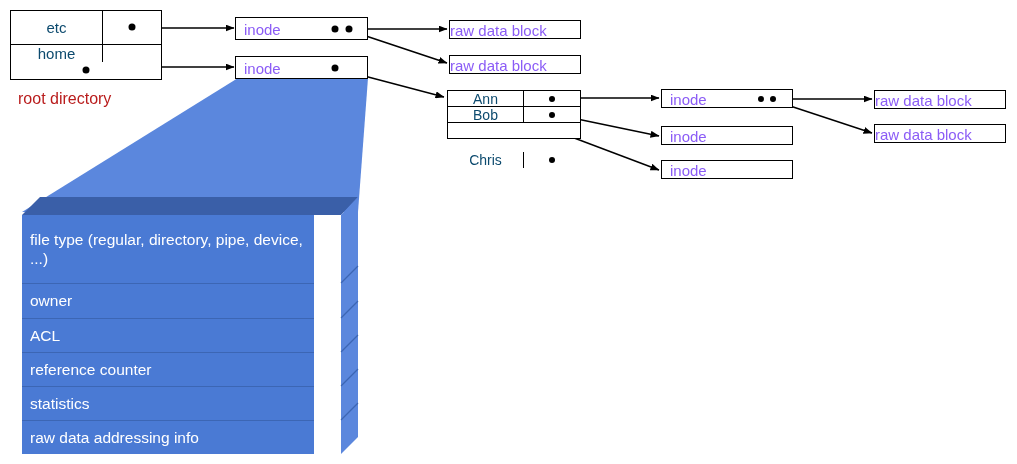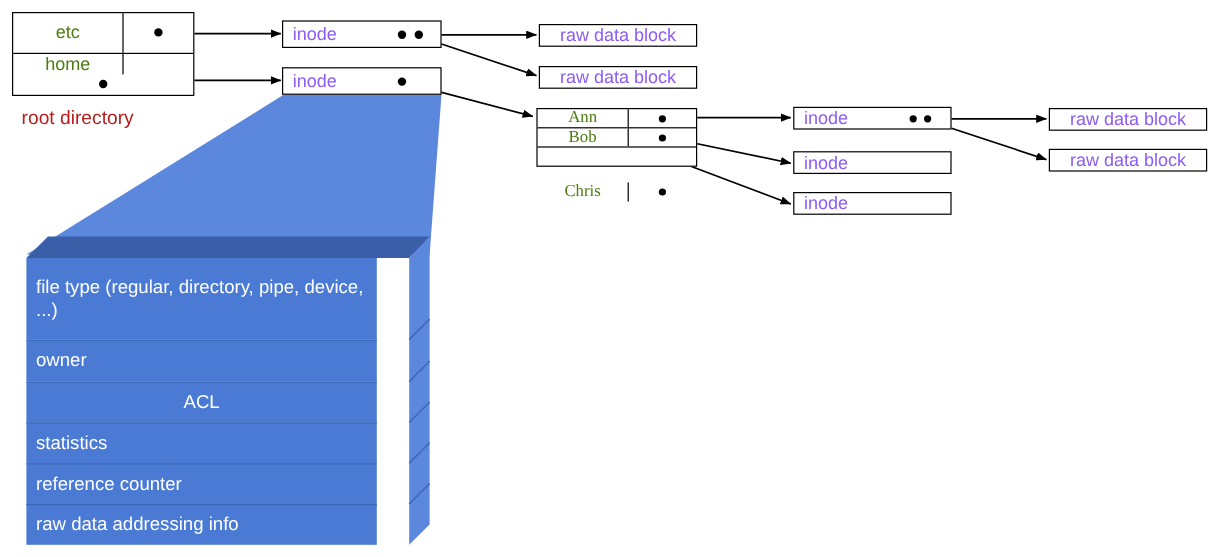--- a/index.html
+++ b/index.html
@@ -38,21 +38,20 @@
     color: #8b5cf6;
     line-height: 1;
     white-space: nowrap;
   }
   .box-label {
     position: absolute;
     left: 0;
     top: 50%;
     transform: translateY(-50%);
     width: 100%;
-    text-align: center;
   }
   .box-label.left {
     text-align: left;
     padding-left: 8px;
     box-sizing: border-box;
   }
 
   
   .dir-table {
     position: absolute;
@@ -67,21 +66,21 @@
     display: flex;
     border-bottom: 1.5px solid #000000;
   }
   .dir-row:last-child { border-bottom: none; }
   .dir-name {
     box-sizing: border-box;
     display: flex;
     align-items: center;
     justify-content: center;
     font-size: 15px;
-    color: #4d7c0f;
+    color: #0c4a6e;
     border-right: 1.5px solid #000000;
     white-space: nowrap;
   }
   .dir-ptr {
     box-sizing: border-box;
     position: relative;
     flex: 1 1 auto;
   }
 
   .dot {
@@ -147,28 +146,28 @@
     </g>
   </svg>
 
   <div id="inode-block">
     <div class="blk-row" style="height:68px;">
       <span class="blk-row-text">file type (regular, directory, pipe, device, ...)</span>
     </div>
     <div class="blk-row" style="height:35px;">
       <span class="blk-row-text">owner</span>
     </div>
-    <div class="blk-row" style="height:34px;justify-content:center;">
+    <div class="blk-row" style="height:34px;">
       <span class="blk-row-text">ACL</span>
     </div>
     <div class="blk-row" style="height:34px;">
+      <span class="blk-row-text">reference counter</span>
+    </div>
+    <div class="blk-row" style="height:34px;">
       <span class="blk-row-text">statistics</span>
-    </div>
-    <div class="blk-row" style="height:34px;">
-      <span class="blk-row-text">reference counter</span>
     </div>
     <div class="blk-row" style="height:34px;">
       <span class="blk-row-text">raw data addressing info</span>
     </div>
   </div>
 
   <svg id="svg-connectors" class="layer">
     <defs>
       <marker id="arrow" markerWidth="9" markerHeight="7" refX="8.5" refY="3.5" orient="auto" markerUnits="userSpaceOnUse">
         <polygon points="0 0, 9 3.5, 0 7" fill="#000000"></polygon>
@@ -225,21 +224,21 @@
     <span class="dot" style="left:99px; top:50%;"></span>
   </div>
 
   <div class="box" style="left:449px; top:20px; width:132px; height:19px;">
     <span class="box-label">raw data block</span>
   </div>
   <div class="box" style="left:449px; top:55px; width:132px; height:19px;">
     <span class="box-label">raw data block</span>
   </div>
 
-  <div class="dir-table" style="left:447px; top:90px; width:134px; height:49px;font-family:Liberation Serif, serif;">
+  <div class="dir-table" style="left:447px; top:90px; width:134px; height:49px;">
     <div class="dir-row" style="height:16px;">
       <div class="dir-name" style="width:76px; font-size:14px;">Ann</div>
       <div class="dir-ptr">
         <span class="dot" style="left:50%; top:50%; width:6px; height:6px;"></span>
       </div>
     </div>
     <div class="dir-row" style="height:16px;">
       <div class="dir-name" style="width:76px; font-size:14px;">Bob</div>
       <div class="dir-ptr">
         <span class="dot" style="left:50%; top:50%; width:6px; height:6px;"></span>

